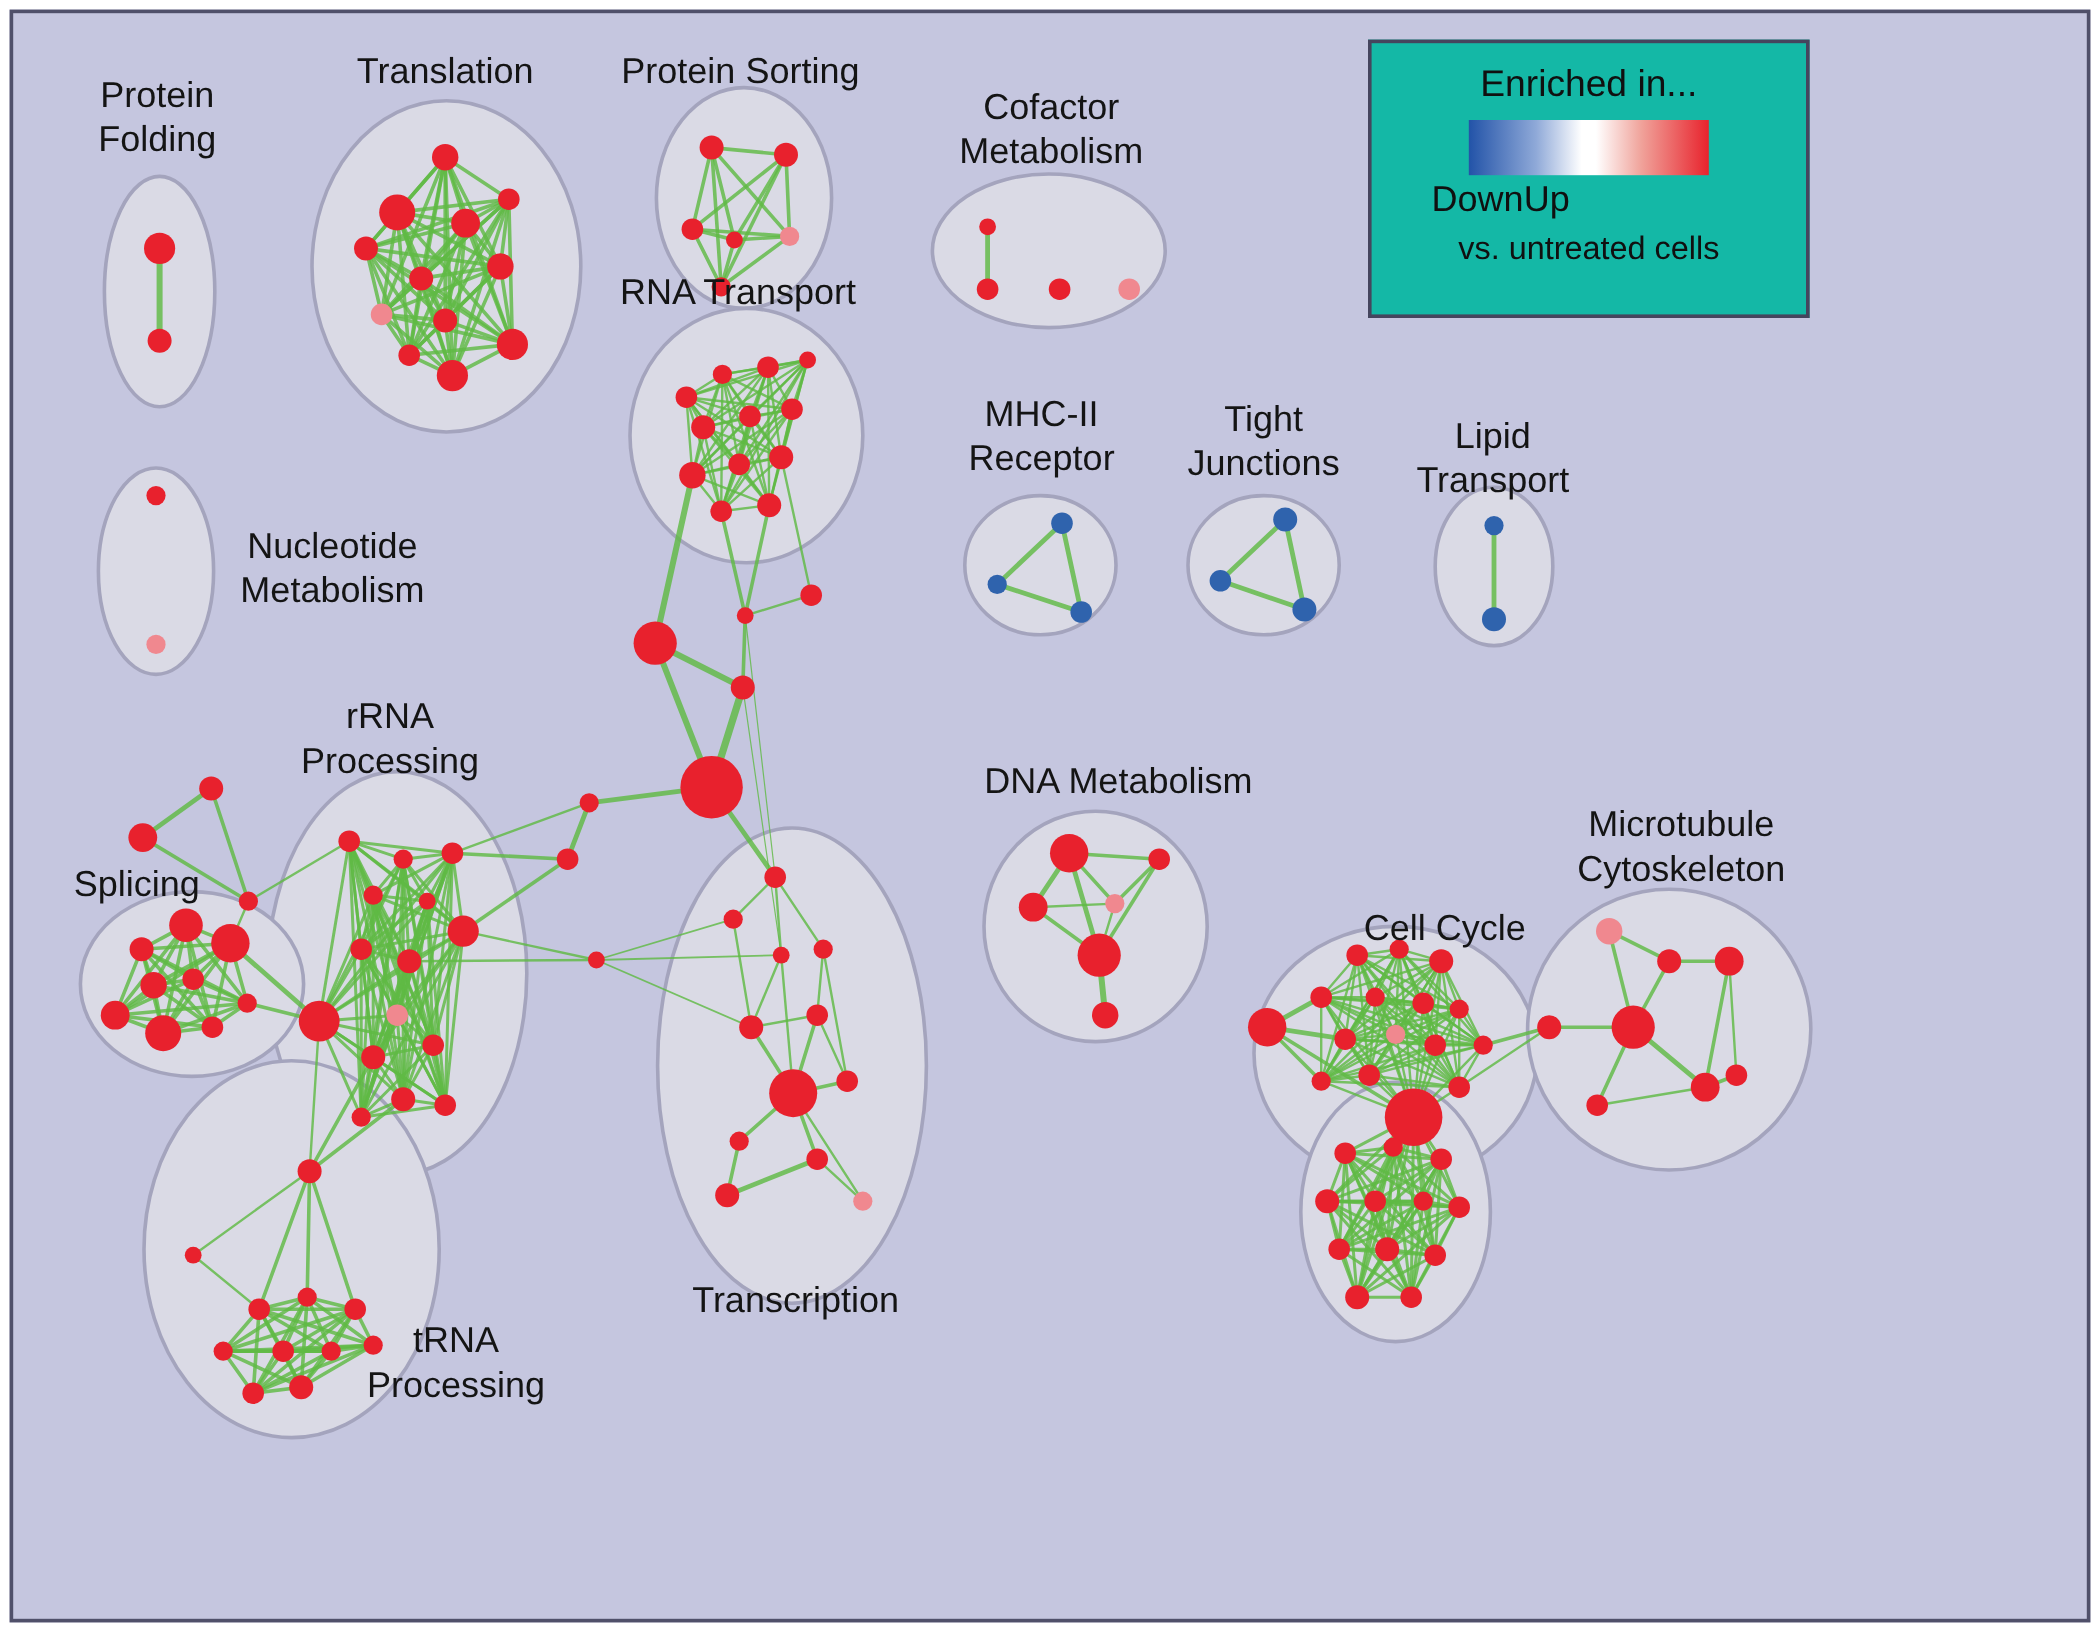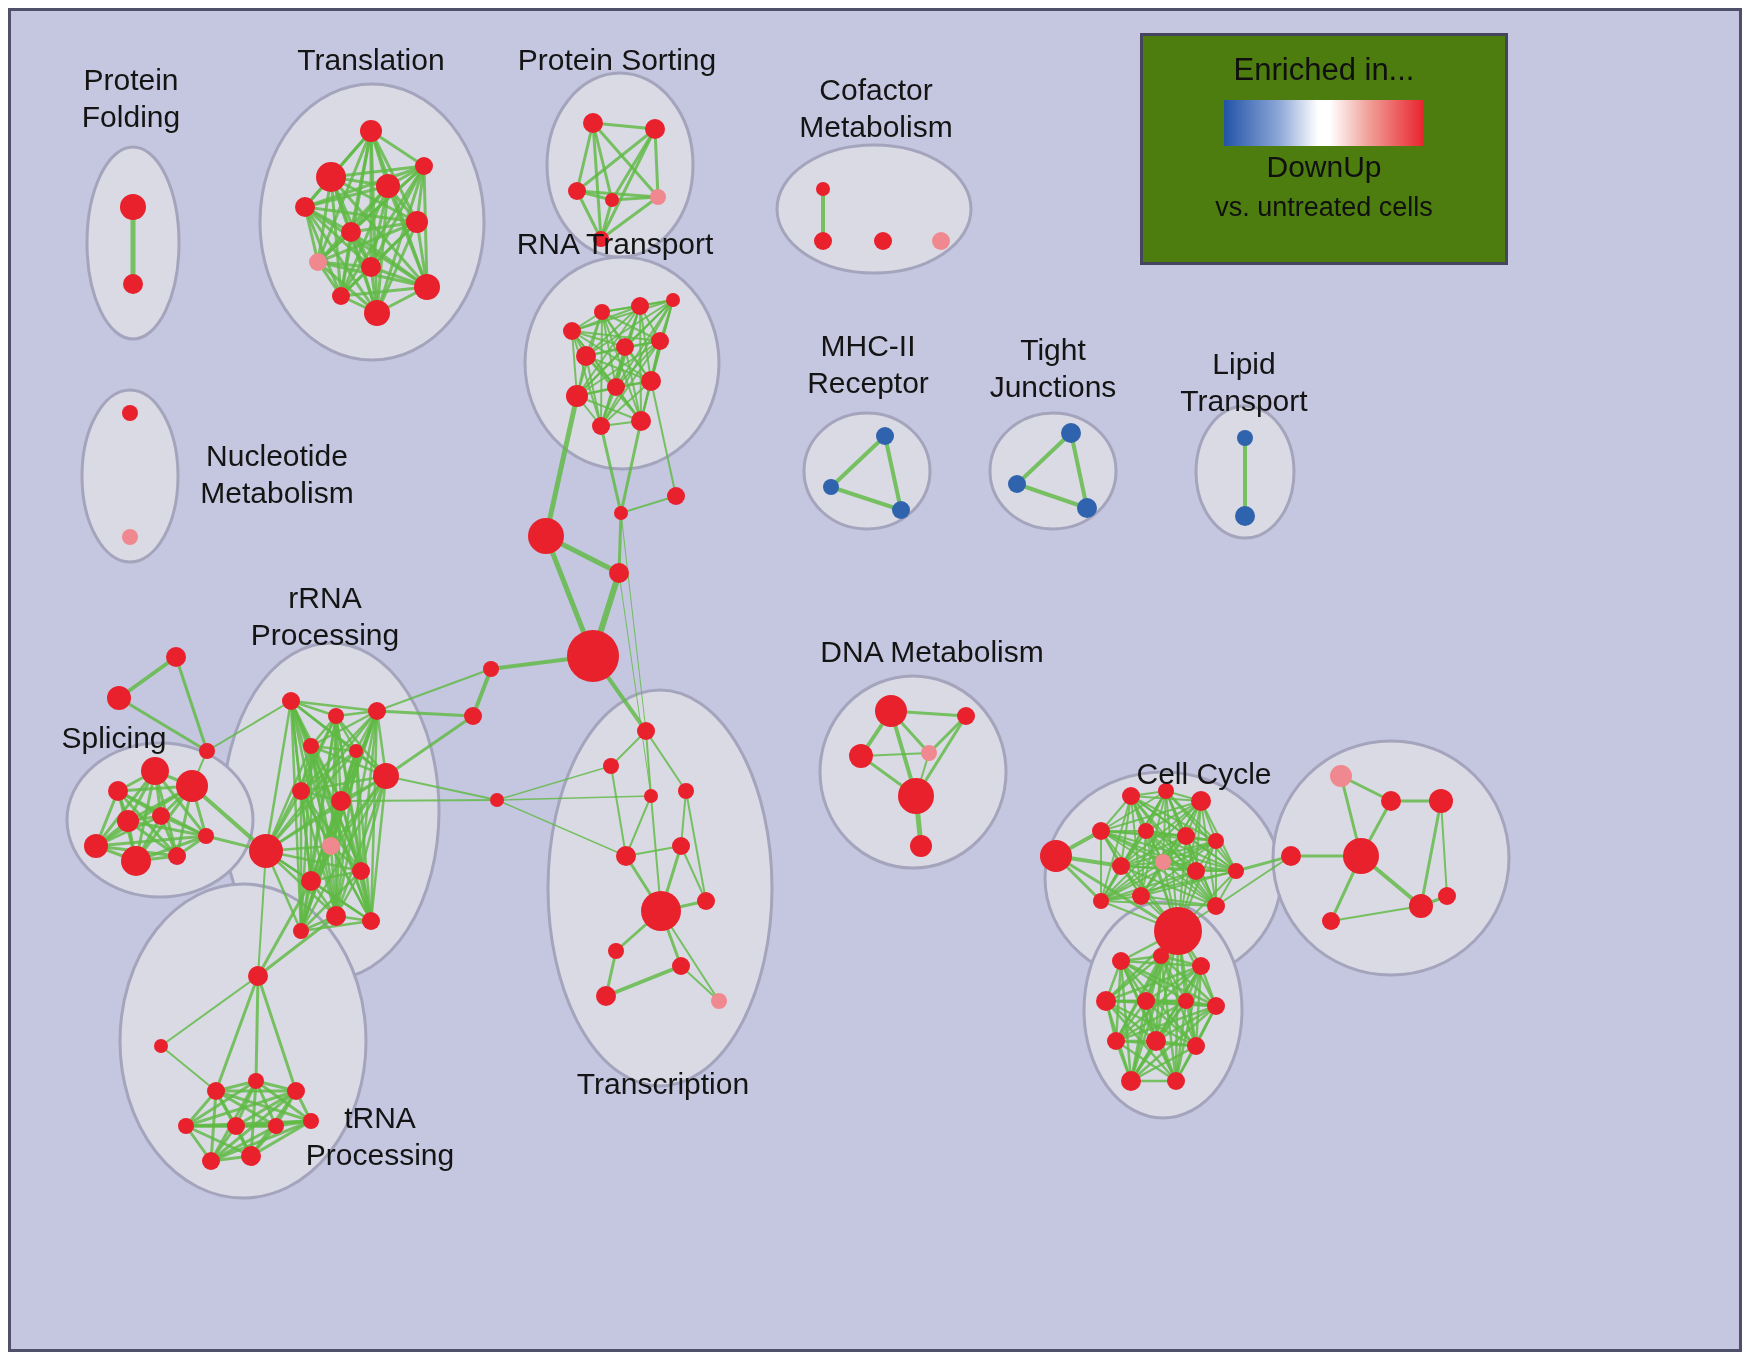--- a/index.html
+++ b/index.html
@@ -5,21 +5,21 @@
   html,body{margin:0;padding:0;background:#ffffff;font-family:"Liberation Sans",sans-serif;}
   .stage{position:relative;width:1750px;height:1360px;background:#ffffff;overflow:hidden;}
   .figure-bg{position:absolute;left:8px;top:8px;width:1734px;height:1344px;box-sizing:border-box;border:3px solid #50506a;}
   svg.net{position:absolute;left:0;top:0;}
   .labels{position:absolute;left:0;top:0;width:1592px;height:1360px;pointer-events:none;}
   .cluster-label{position:absolute;transform:translateX(-50%);text-align:center;font-size:30px;line-height:1.22;color:#141414;white-space:pre;}
   .legend{position:absolute;left:1140px;top:33px;width:368px;height:232px;box-sizing:border-box;
           border:3px solid #45455e;text-align:center;padding-top:16px;}
   .legend-title{font-size:31px;color:#101010;}
   .legend-gradient{width:200px;height:46px;margin:12px auto 4px auto;}
-  .legend-scale{display:flex;justify-content:center;width:262px;margin:0 auto 6px auto;font-size:30px;color:#101010;}
+  .legend-scale{display:flex;justify-content:flex-start;width:262px;margin:0 auto 6px auto;font-size:30px;color:#101010;}
   .legend-caption{font-size:27px;color:#101010;line-height:1.32;}
 </style>
 </head>
 <body>
 
 <div class="stage">
   <div class="figure-bg" style="background: rgb(197, 198, 223);"></div>
 
   <svg id="net" class="net" width="1750" height="1360" viewBox="0 0 1750 1360">
       <ellipse cx="133" cy="243" rx="46" ry="96" fill="#dadae5" stroke="#a4a4bd" stroke-width="3"></ellipse>
@@ -800,26 +800,28 @@
 Receptor</div>
       <div class="cluster-label" style="left: 1053px; top: 332px;">Tight
 Junctions</div>
       <div class="cluster-label" style="left: 1244px; top: 328px; margin-top: 18px;">Lipid
 Transport</div>
       <div class="cluster-label" style="left: 325px; top: 580px;">rRNA
 Processing</div>
       <div class="cluster-label" style="left: 114px; top: 720px;">Splicing</div>
       <div class="cluster-label" style="left: 932px; top: 634px; text-align: right;">DNA Metabolism</div>
       <div class="cluster-label" style="left: 1204px; top: 756px;">Cell Cycle</div>
+      <div class="cluster-label" style="left: 1401px; top: 670px;">Microtubule
+Cytoskeleton</div>
       <div class="cluster-label" style="left: 380px; top: 1100px;">tRNA
 Processing</div>
       <div class="cluster-label" style="left: 663px; top: 1066px;">Transcription</div>
     </div>
 
-  <div class="legend" style="background: #4d7c0f;">
+  <div class="legend" style="background: #14b8a6;">
     <div class="legend-title">Enriched in...</div>
     <div class="legend-gradient" style="background: linear-gradient(90deg, rgb(34, 83, 168) 0%, rgb(143, 169, 216) 28%, rgb(255, 255, 255) 47%, rgb(255, 255, 255) 53%, rgb(240, 162, 154) 72%, rgb(232, 35, 45) 100%);"></div>
     <div class="legend-scale">
       <span>Down</span>
       <span>Up</span>
     </div>
     <div class="legend-caption">vs. untreated cells</div>
   </div>
 </div>
 

